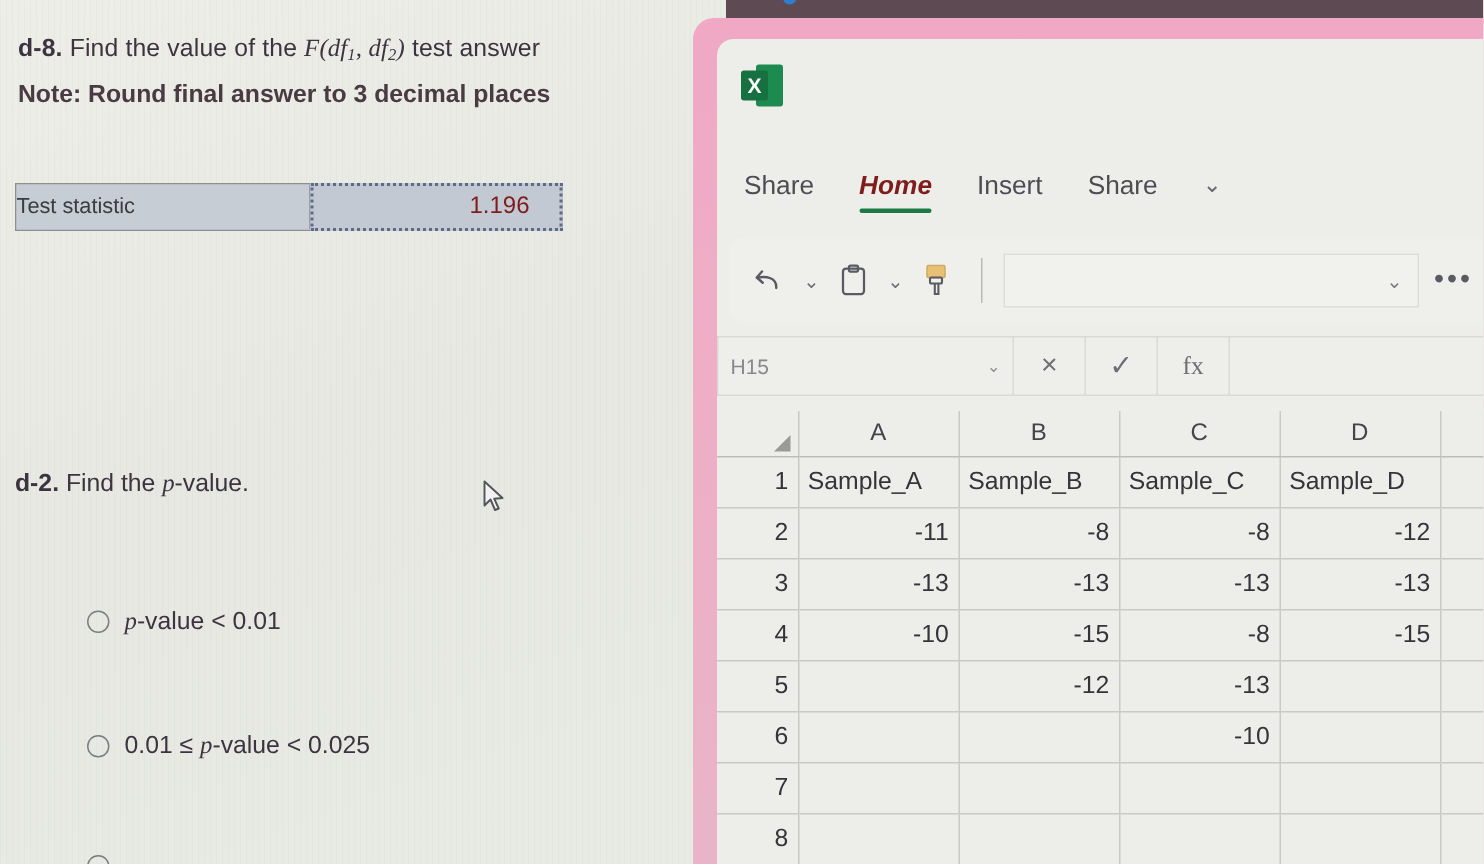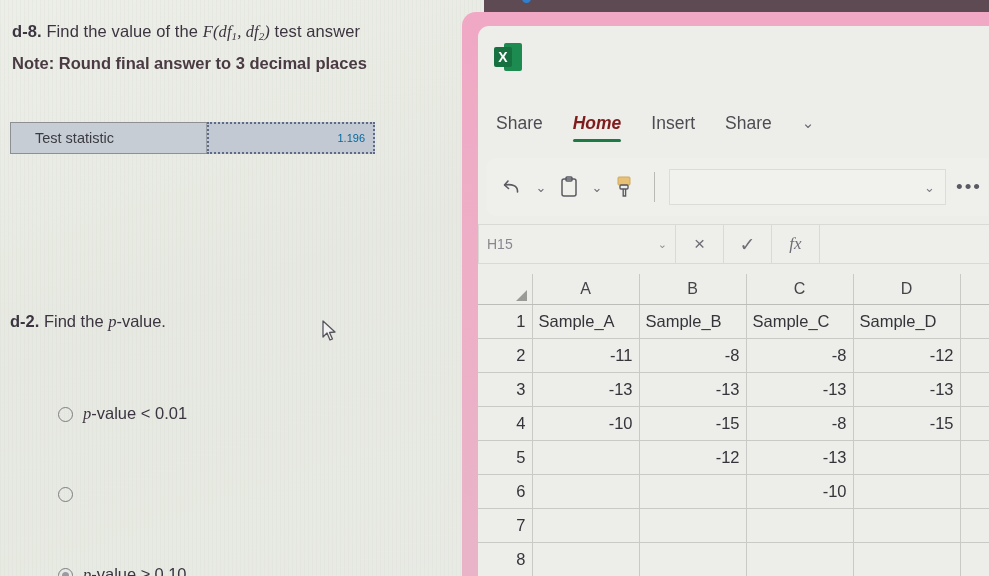--- a/index.html
+++ b/index.html
@@ -60,32 +60,32 @@
     position: absolute;
     left: 10px; top: 122px;
     width: 365px; height: 32px;
     display: flex;
     border: 1px solid #8d8f94;
     background: #c6ccd4;
   }
   #answer-label {
     flex: 0 0 196px;
     display: flex; align-items: center;
-    padding-left: 24px;
+    padding-left: 0;
     font-size: 14.5px;
     color: #3b3b42;
     background: #c7cdd5;
     border-right: 1px solid #9aa0a8;
   }
   #answer-value {
     flex: 1;
     display: flex; align-items: center; justify-content: flex-end;
-    padding-right: 8px;
-    font-size: 11px;
-    color: #0369a1;
+    padding-right: 20px;
+    font-size: 16px;
+    color: #7f1d1d;
     background: #c3c9d2;
     border: 2px dotted #5f6a86;
     margin: -1px -1px -1px 0;
   }
 
   
   #d2-line { left: 10px; top: 312px; font-size: 16.5px; }
 
   #options {
     position: absolute;
@@ -296,21 +296,21 @@
   #name-box-chevron { margin-left: auto; font-size: 11px; color: #8e8e95; }
   .fb-btn {
     width: 48px;
     border: 1px solid #d9dad5;
     border-left: none;
     background: #eeefeb;
     display: flex; align-items: center; justify-content: center;
     color: #6e6e76;
     font-size: 19px;
   }
-  #fb-fx { font-style: italic; font-family: "Liberation Serif", serif; font-size: 17px; }
+  #fb-fx { font-family: "Liberation Serif", serif; font-size: 17px; }
   #fb-input {
     flex: 1;
     border: 1px solid #d9dad5;
     border-left: none;
     background: #eeefeb;
   }
 
   
   #grid {
     position: absolute;
@@ -392,20 +392,24 @@
 
     <div class="q-line" id="d2-line">
       <b>d-2.</b>
       <span>Find the <span class="q-it">p</span>-value.</span>
     </div>
 
     <div id="options">
       <div class="option-row">
         <span class="radio"></span>
         <span class="opt-text"><span class="q-it">p</span>-value &lt; 0.01</span>
+      </div>
+      <div class="option-row">
+        <span class="radio"></span>
+        <span class="opt-text">0.01 ≤ <span class="q-it">p</span>-value &lt; 0.025</span>
       </div>
       <div class="option-row">
         <span class="radio"></span>
       </div>
       <div class="option-row">
         <span class="radio selected"></span>
         <span class="opt-text"><span class="q-it">p</span>-value ≥ 0.10</span>
       </div>
     </div>
 

